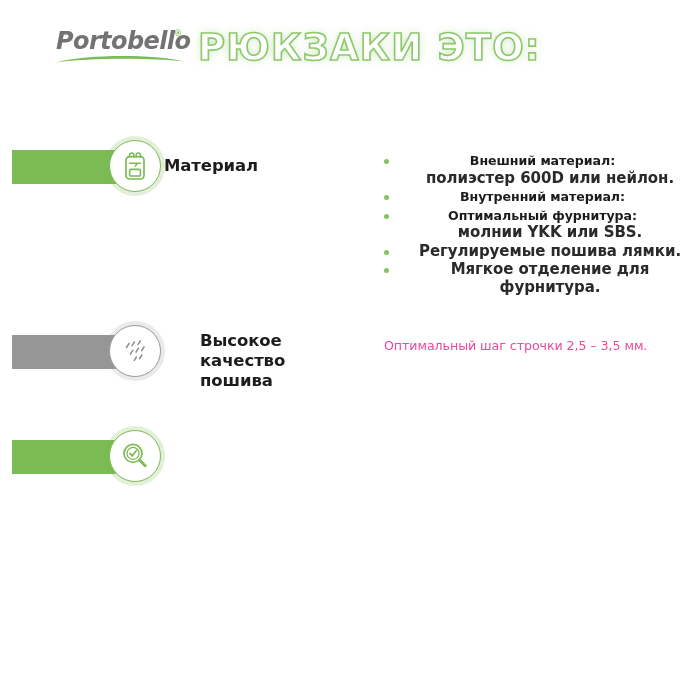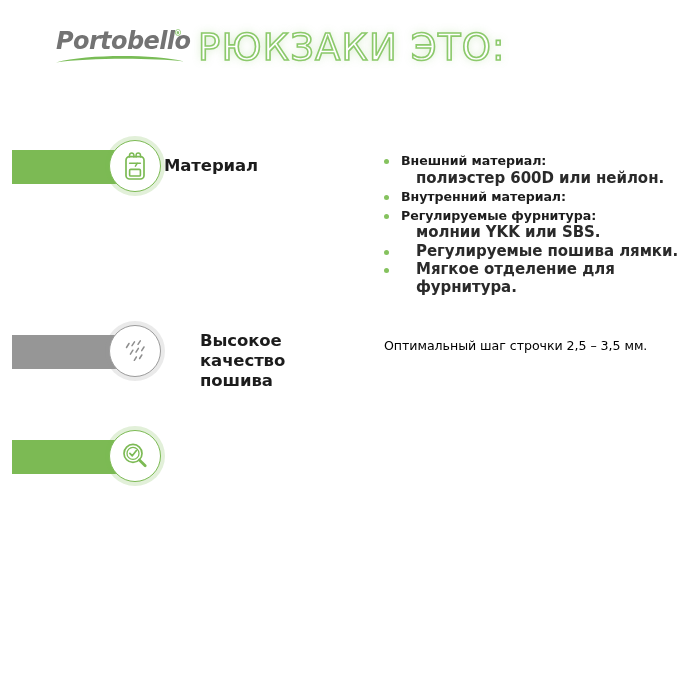--- a/index.html
+++ b/index.html
@@ -32,21 +32,21 @@
   }
   #logo-swoosh { position:absolute; left:-2px; top:24px; width:132px; height:12px; }
 
   #headline {
     position:absolute; left:198px; top:23px;
     width:360px; height:52px;
   }
   #headline-text {
     font-family:"DejaVu Sans", sans-serif;
     font-size:37px;
-    font-weight:400;
+    font-weight:700;
     letter-spacing:1.2px;
     line-height:50px;
     color:#ffffff;
     -webkit-text-stroke:1.6px #8CC96B;
     text-shadow:0 0 9px rgba(140,201,107,0.42);
     white-space:nowrap;
   }
 
   
   .feature-row { position:absolute; left:12px; width:360px; height:96px; }
@@ -86,21 +86,21 @@
     line-height:20px;
     letter-spacing:-0.1px;
     white-space:pre-line;
   }
   .row-label.one-line { top:37px; }
   .row-label.two-line { top:27px;margin-left:36px; }
 
   
   .right-col { position:absolute; left:384px; width:300px; }
 
-  .bullet-item { position:relative; padding-left:17px; margin-bottom:1px; }
+  .bullet-item { position:relative; padding-left:17px; margin-bottom:1px;text-align:center; }
   .bullet-dot {
     position:absolute; left:0; top:7px;
     width:5px; height:5px; border-radius:50%;
     background:#85C25E;
   }
   .bullet-head {
     font-family:"DejaVu Sans", sans-serif;
     font-size:12.6px; font-weight:700;
     color:#1C1C1C; line-height:17.5px;
     letter-spacing:-0.05px;
@@ -108,21 +108,21 @@
   .bullet-sub {
     font-family:"DejaVu Sans", sans-serif;
     font-size:15px; font-weight:700;
     color:#2A2A2A; line-height:17.5px;
     letter-spacing:-0.05px;
     margin-left:15px;
   }
   .plain-note {
     font-family:"DejaVu Sans", sans-serif;
     font-size:12.6px; font-weight:400;
-    color:#000000; line-height:17.5px;
+    color:#ec4899; line-height:17.5px;
     letter-spacing:-0.05px;
   }
 </style>
 </head>
 <body>
 
 <div id="header">
 
   <div id="logo">
     <div id="logo-word">Portobello</div>
@@ -162,21 +162,21 @@
     <div class="bullet-sub">полиэстер 600D или нейлон.</div>
   </div>
 
   <div class="bullet-item">
     <span class="bullet-dot"></span>
     <div class="bullet-head">Внутренний материал:</div>
   </div>
 
   <div class="bullet-item">
     <span class="bullet-dot"></span>
-    <div class="bullet-head">Регулируемые фурнитура:</div>
+    <div class="bullet-head">Оптимальный фурнитура:</div>
     <div class="bullet-sub">молнии YKK или SBS.</div>
   </div>
 
   <div class="bullet-item">
     <span class="bullet-dot"></span>
     <div class="bullet-sub">Регулируемые пошива лямки.</div>
   </div>
 
   <div class="bullet-item">
     <span class="bullet-dot"></span>

